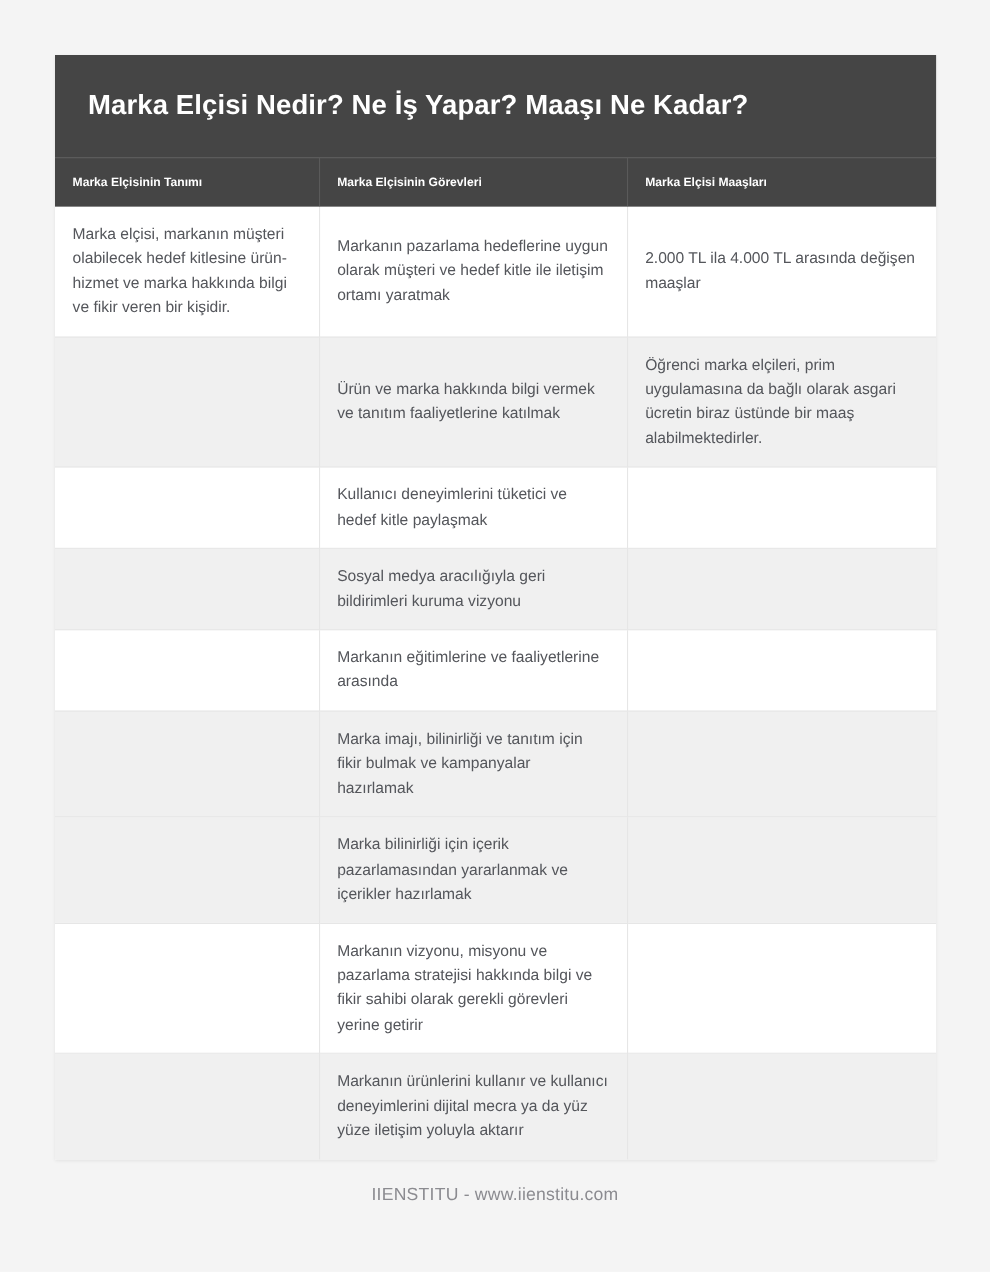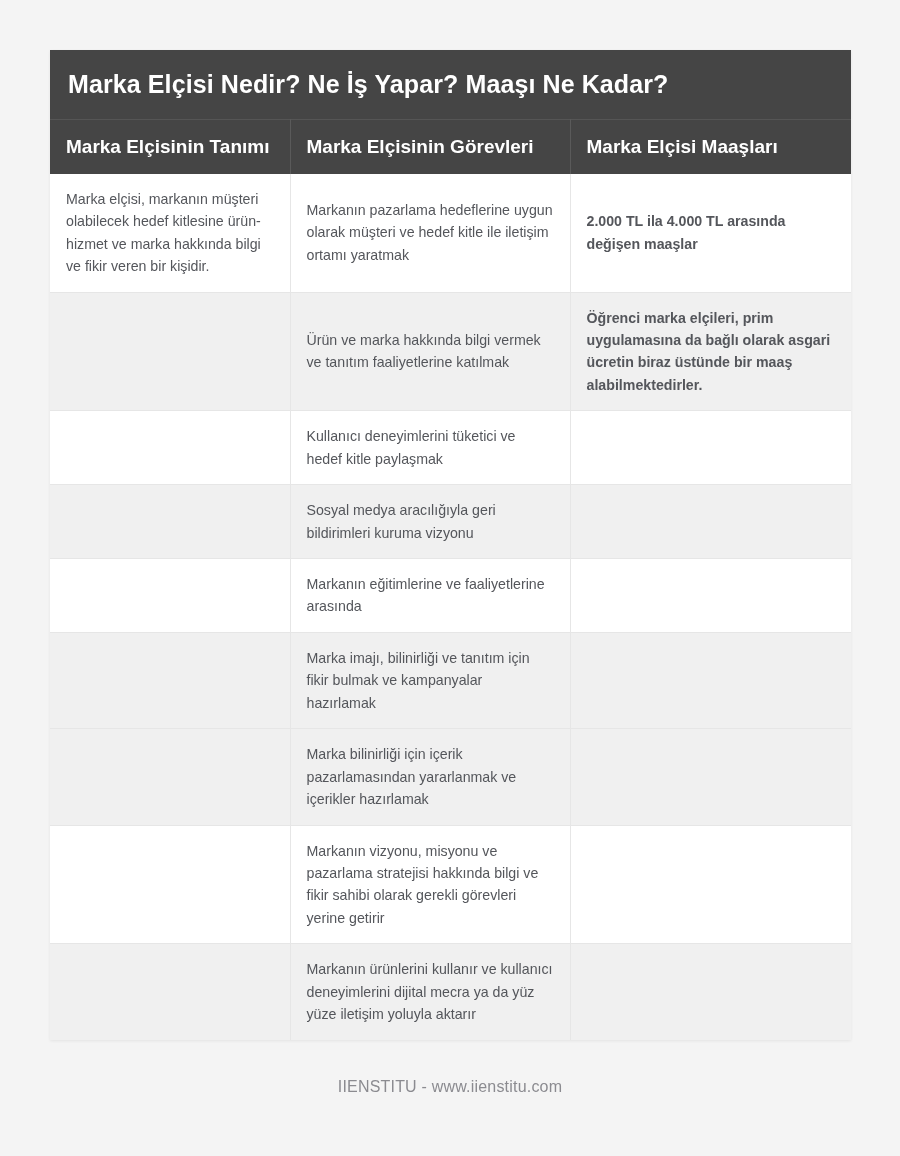--- a/index.html
+++ b/index.html
@@ -37,37 +37,37 @@
     background: #454545;
     padding: 20px 18px 20px 18px;
     box-sizing: border-box;
   }
   .title-text {
     color: #ffffff;
     font-size: 25px;
     font-weight: bold;
     line-height: 1.15;
     letter-spacing: 0.1px;
-    margin: 0;
+    margin: 12px;
   }
 
   
   table.brand-table {
     width: 100%;
     border-collapse: collapse;
     table-layout: fixed;
   }
   table.brand-table col.c1 { width: 240px; }
   table.brand-table col.c2 { width: 280px; }
   table.brand-table col.c3 { width: 281px; }
 
   thead th {
     background: #454545;
     color: #ffffff;
-    font-size: 19px;
+    font-size: 11px;
     font-weight: bold;
     text-align: left;
     padding: 16px 16px 16px 16px;
     border-right: 1px solid #5a5a5a;
     border-top: 1px solid #555555;
     vertical-align: middle;
     box-sizing: border-box;
   }
   thead th:last-child { border-right: none; }
 
@@ -75,21 +75,21 @@
     font-size: 14.2px;
     line-height: 1.58;
     color: #54565b;
     padding: 14px 16px 14px 16px;
     border-right: 1px solid #e6e6e6;
     border-bottom: 1px solid #e6e6e6;
     vertical-align: middle;
     box-sizing: border-box;
     word-wrap: break-word;
   }
-  tbody td:last-child { border-right: none; font-weight: bold; }
+  tbody td:last-child { border-right: none; }
   tbody tr.row-odd  td { background: #ffffff; }
   tbody tr.row-even td { background: #f0f0f0; }
   tbody tr:last-child td { border-bottom: none; }
 
   td.empty-cell { padding: 0; }
 
   
   .footer {
     position: absolute;
     left: 0;

